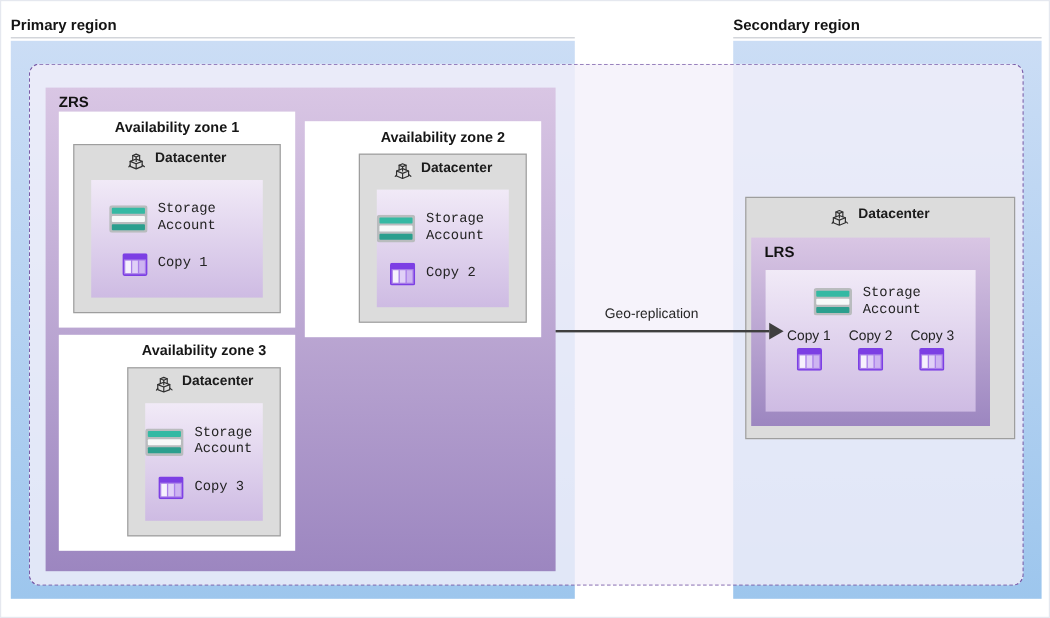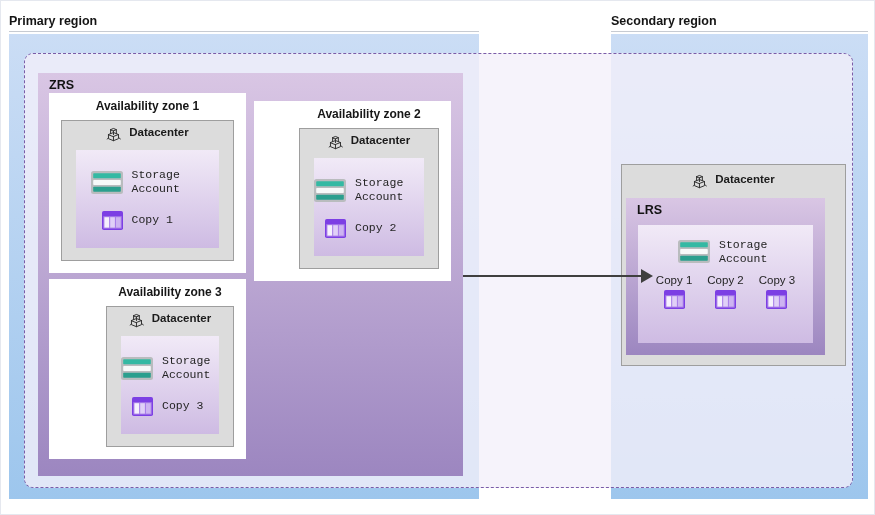--- a/index.html
+++ b/index.html
@@ -243,16 +243,17 @@
             <span>Copy 3</span>
             <svg class="ic-copy">
                 <use href="#ic-copy"></use>
               </svg>
           </div>
         </div>
       </div>
     </div>
   </div>
 
+  <div class="geo-label">Geo-replication</div>
   <div class="arrow-shaft"></div>
   <div class="arrow-head"></div>
 
 </div>
 
 </body></html>

